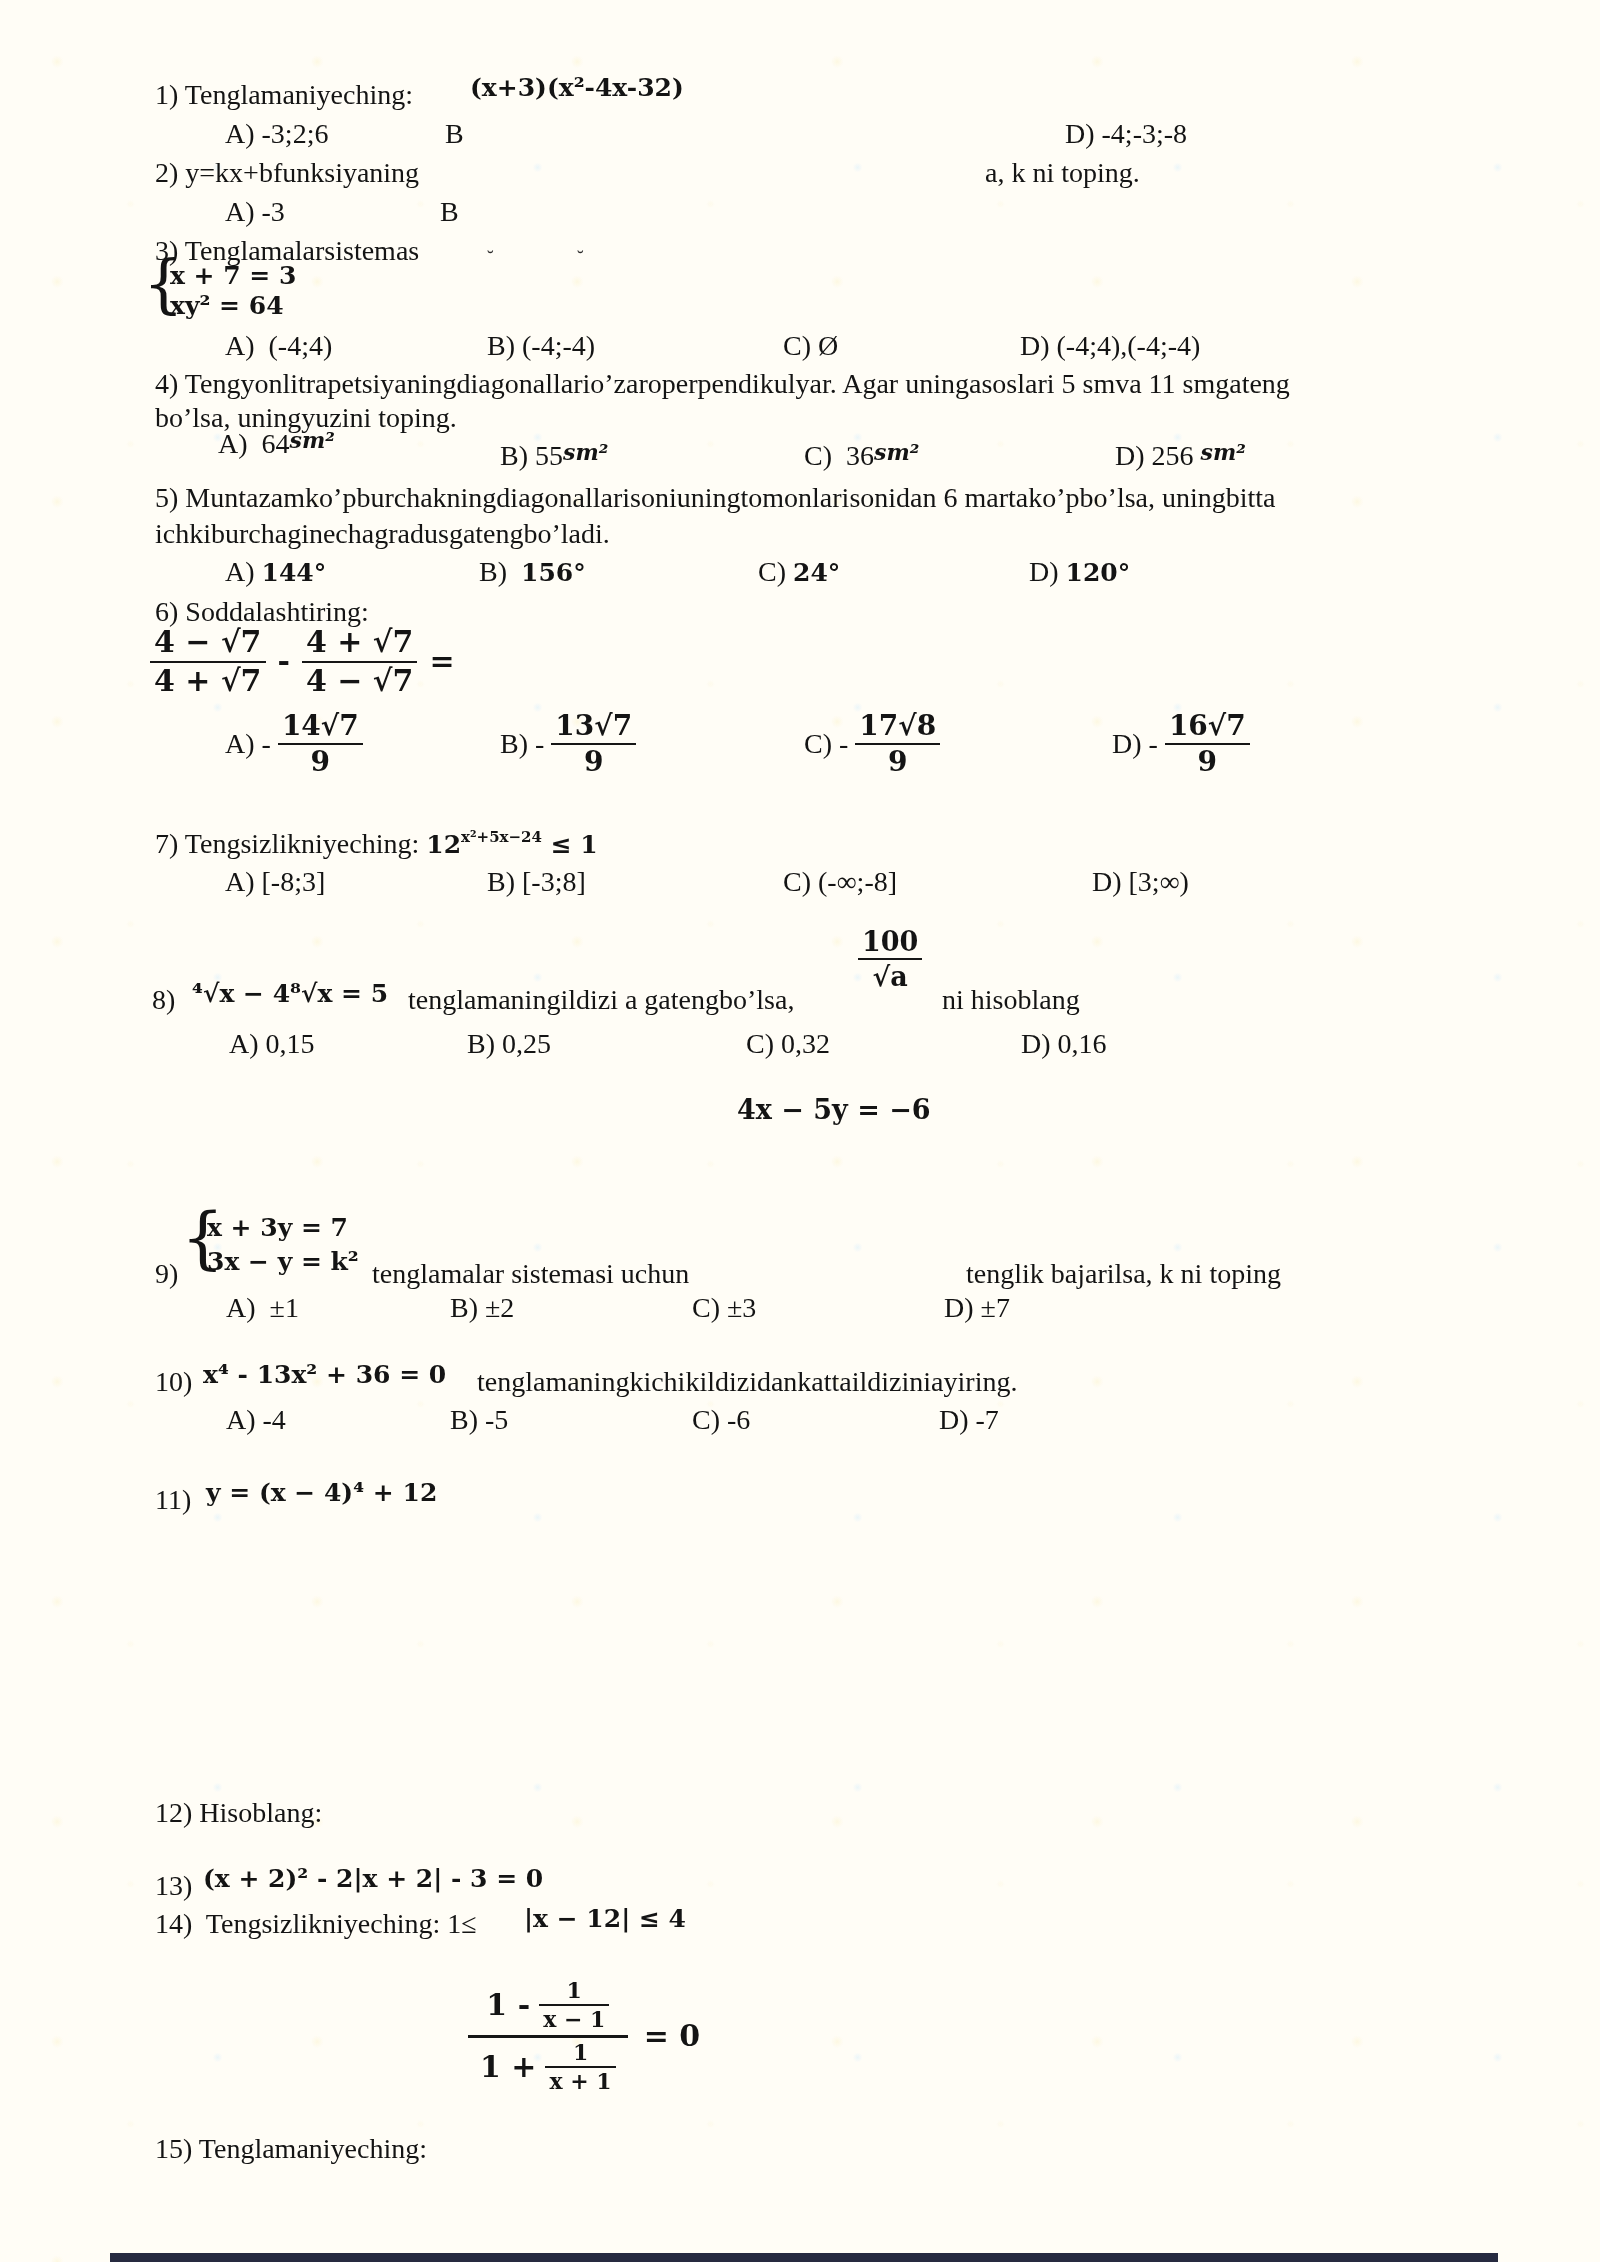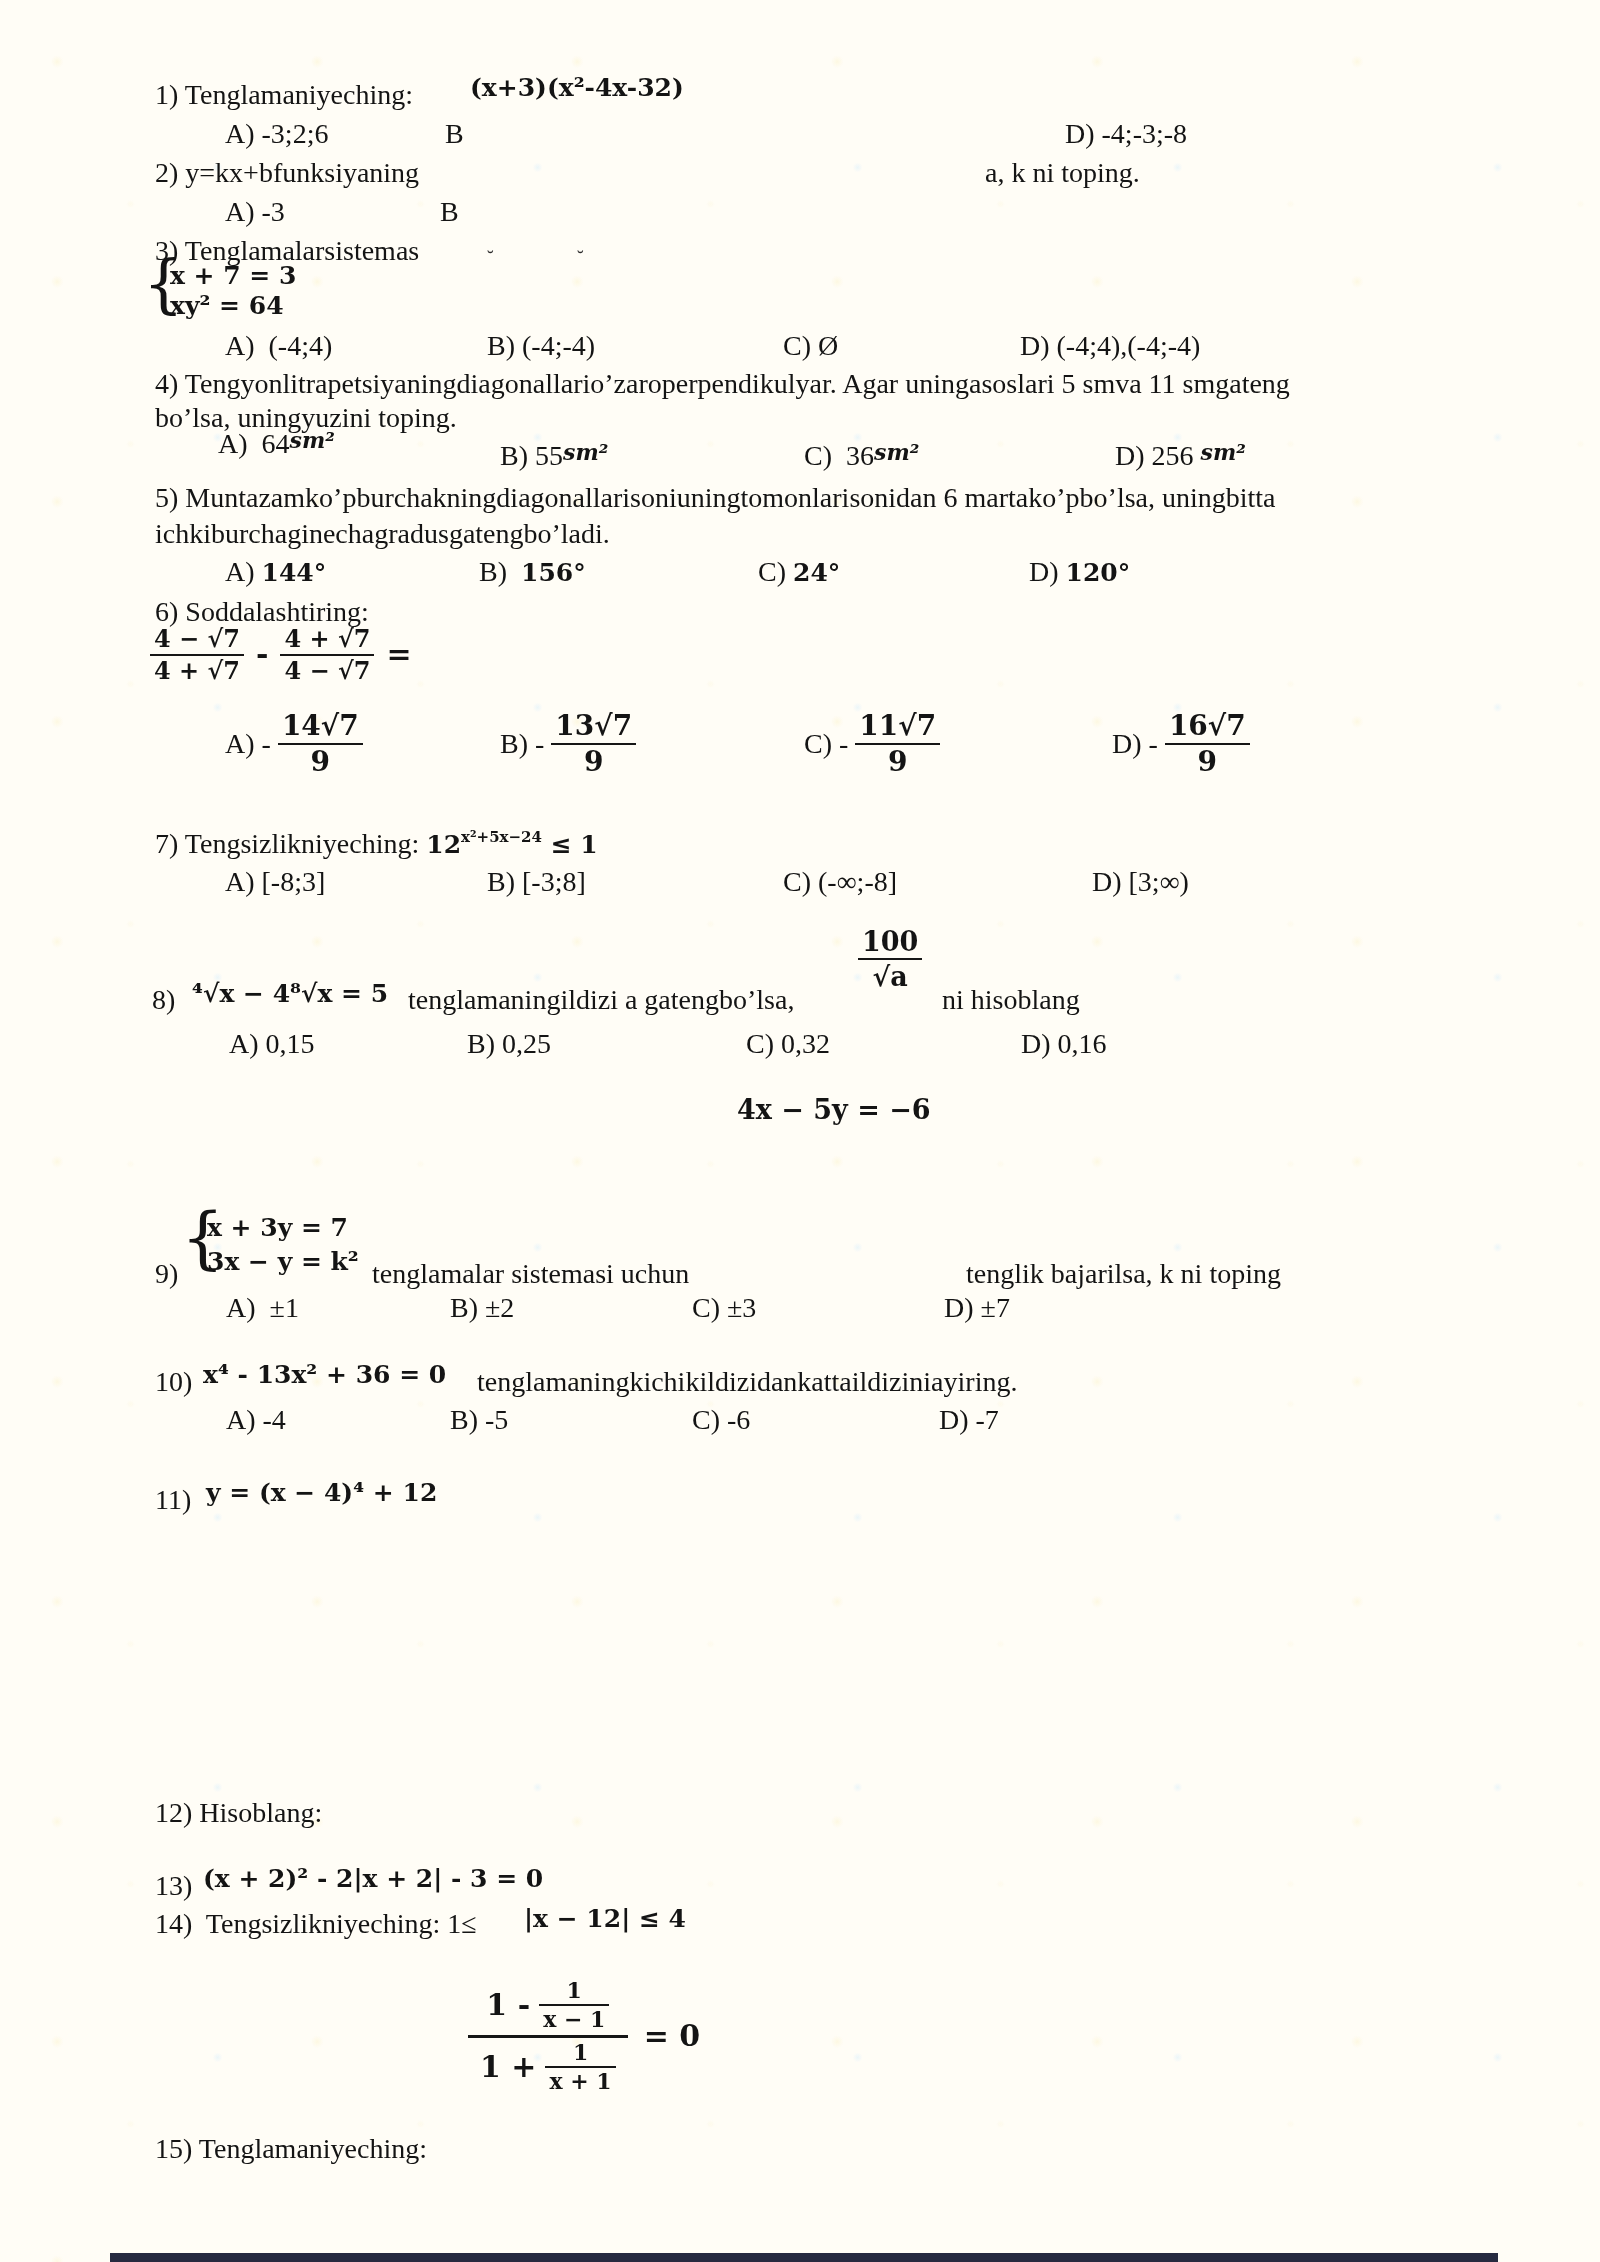--- a/index.html
+++ b/index.html
@@ -12,21 +12,21 @@
       radial-gradient(circle 6px at 45% 85%, rgba(252,246,222,.45), transparent 70%);
     background-size:260px 220px, 320px 270px, 290px 240px;
     color:#141414;
     font-family:"Liberation Serif", serif;
   }
   .t{position:absolute;white-space:pre;font-size:28px;line-height:1.15;}
   .f{font-family:"DejaVu Serif", serif;font-weight:700;font-size:25px;text-align:right;}
   .f22{font-size:22px;}
   .f26{font-size:26px;}
   .f27{font-size:27px;}
-  .f30{font-size:24px;}
+  .f30{font-size:30px;}
   .supx{font-size:15px;vertical-align:11px;font-weight:700;}
   .brace{font-family:"DejaVu Serif", serif;font-weight:400;font-size:64px;line-height:64px;}
   .brace9{font-size:68px;line-height:68px;}
   .mark{font-size:20px;color:#2a2a2a;}
   .unit{font-family:"DejaVu Serif", serif;font-weight:700;font-style:italic;font-size:22px;position:relative;top:-5px;}
   .frac{display:inline-block;text-align:center;vertical-align:middle;font-family:"DejaVu Serif", serif;font-weight:700;}
   .frac .fr-n{display:block;padding:0 4px 1px;}
   .frac .fr-d{display:block;border-top:2.5px solid #161616;padding:1px 4px 0;}
   .exprrow{display:flex;align-items:center;gap:12px;font-family:"DejaVu Serif", serif;font-weight:700;font-size:30px;}
   .ansfrac{display:flex;align-items:center;gap:7px;}
@@ -90,21 +90,21 @@
   <div class="t ansfrac" style="left:225px;top:710px">
     <span class="alabel">A) -</span>
     <span class="frac f25"><span class="fr-n">14√7</span><span class="fr-d">9</span></span>
   </div>
   <div class="t ansfrac" style="left:500px;top:710px">
     <span class="alabel">B) -</span>
     <span class="frac f25"><span class="fr-n">13√7</span><span class="fr-d">9</span></span>
   </div>
   <div class="t ansfrac" style="left:804px;top:710px">
     <span class="alabel">C) -</span>
-    <span class="frac f25"><span class="fr-n">11√7</span><span class="fr-d">9</span></span>
+    <span class="frac f25"><span class="fr-n">17√8</span><span class="fr-d">9</span></span>
   </div>
   <div class="t ansfrac" style="left:1112px;top:710px">
     <span class="alabel">D) -</span>
     <span class="frac f25"><span class="fr-n">16√7</span><span class="fr-d">9</span></span>
   </div>
 
   <span class="t" style="left:155px;top:828px"><span>7) Tengsizlikniyeching: </span><span class="inlinef"><span>12</span><span class="supx">x²+5x−24</span><span> ≤ 1</span></span></span>
   <span class="t" style="left:225px;top:866px">A) [-8;3]</span>
   <span class="t" style="left:487px;top:866px">B) [-3;8]</span>
   <span class="t" style="left:783px;top:866px">C) (-∞;-8]</span>

